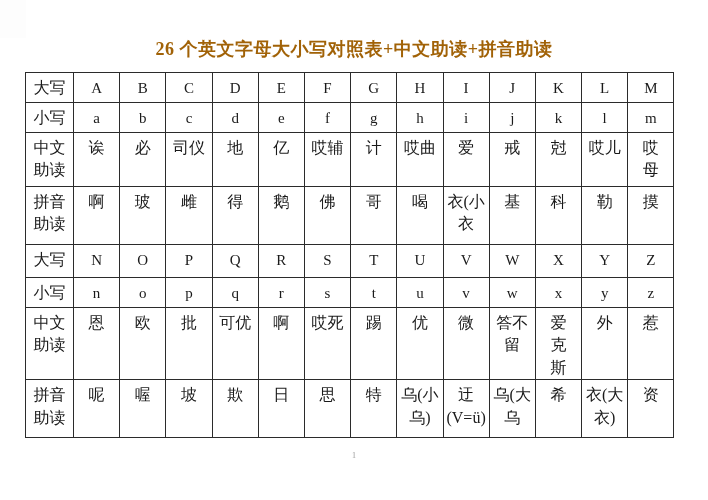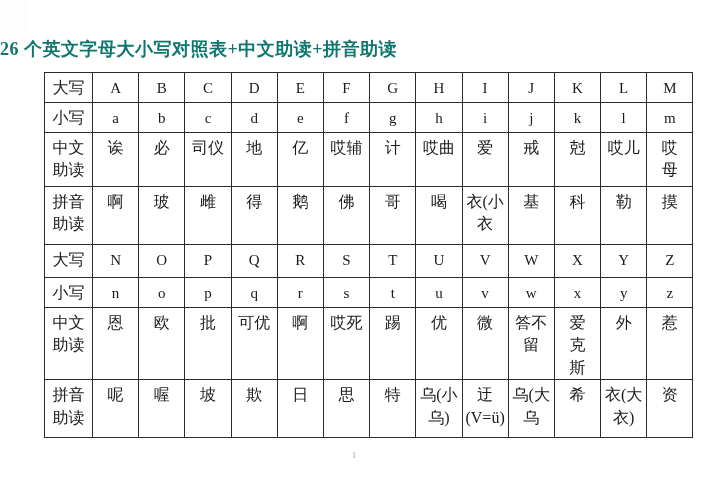--- a/index.html
+++ b/index.html
@@ -5,26 +5,26 @@
   html,body{margin:0;padding:0;}
   body{
     width:708px;height:500px;background:#ffffff;overflow:hidden;
     font-family:"Liberation Serif","DejaVu Serif",serif;
     color:#1a1a1a;position:relative;
   }
   .corner-mark{
     position:absolute;left:0;top:0;width:26px;height:38px;background:#fdfdfd;
   }
   .title{
-    font-weight:bold;font-size:18px;color:#0f766e;
+    text-align:center;font-weight:bold;font-size:18px;color:#a16207;
     margin:0;padding-top:37px;padding-bottom:11px;letter-spacing:0.5px;
   }
   table.alpha{
     border-collapse:collapse;table-layout:fixed;
-    margin-left:44px;width:649px;
+    margin-left:25px;width:649px;
   }
   table.alpha th, table.alpha td{
     border:1.6px solid #2b2b2b;
     text-align:center;vertical-align:top;
     padding:4px 1px 0 1px;
     font-size:16px;font-weight:normal;
     white-space:pre-line;line-height:1.4;
     overflow:hidden;
   }
   table.alpha th{font-size:16px;}

